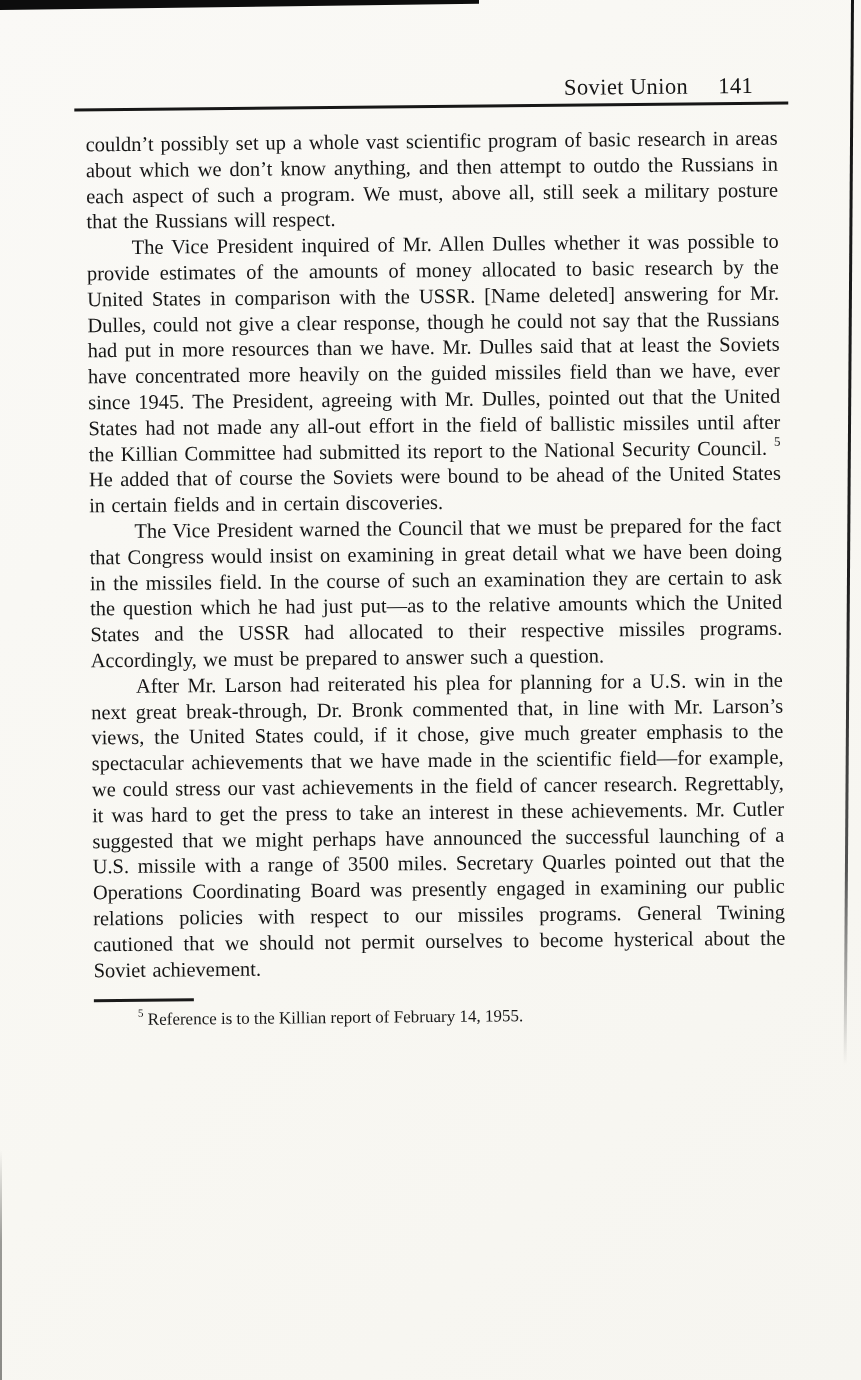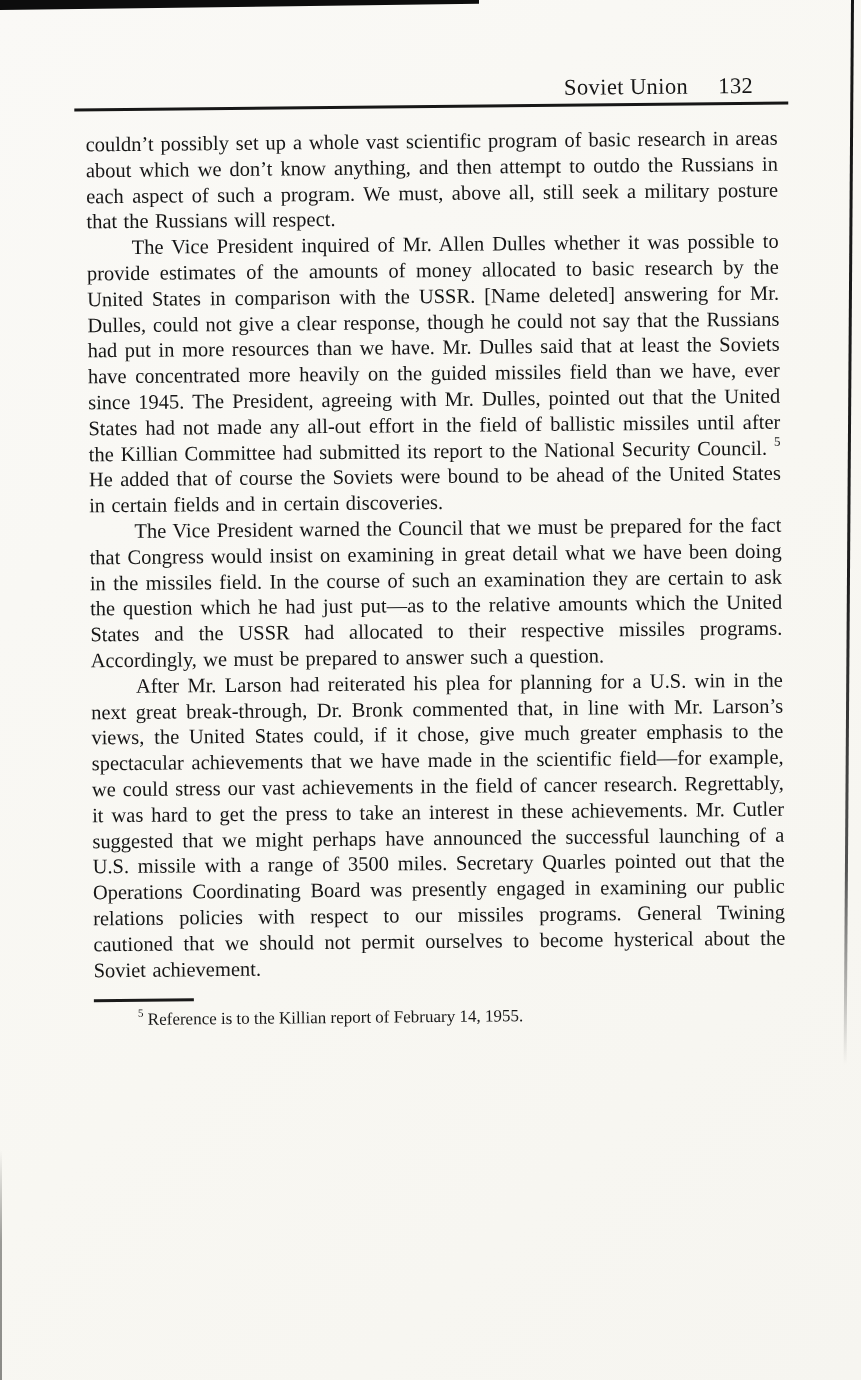--- a/index.html
+++ b/index.html
@@ -113,21 +113,21 @@
 
 <div class="scan-page">
 
   <div class="scan-top-bar"></div>
   <div class="scan-right-edge"></div>
   <div class="scan-left-edge"></div>
 
   <div class="page-content">
 
     <div class="running-header">
-      <span class="head-title">Soviet Union</span><span>132</span>
+      <span class="head-title">Soviet Union</span><span>141</span>
     </div>
 
     <div class="header-rule"></div>
 
     <main class="body-text">
 
       <p class="no-indent">couldn’t possibly set up a whole vast scientific program of basic research in areas about which we don’t know anything, and then attempt to outdo the Russians in each aspect of such a program. We must, above all, still seek a military posture that the Russians will respect.</p>
 
       <p><span>The Vice President inquired of Mr. Allen Dulles whether it was possible to provide estimates of the amounts of money allocated to basic research by the United States in comparison with the USSR. [Name deleted] answering for Mr. Dulles, could not give a clear response, though he could not say that the Russians had put in more resources than we have. Mr. Dulles said that at least the Soviets have concentrated more heavily on the guided missiles field than we have, ever since 1945. The President, agreeing with Mr. Dulles, pointed out that the United States had not made any all-out effort in the field of ballistic missiles until after the Killian Committee had submitted its report to the National Security Council.</span>
         <sup class="foot-ref">5</sup>

